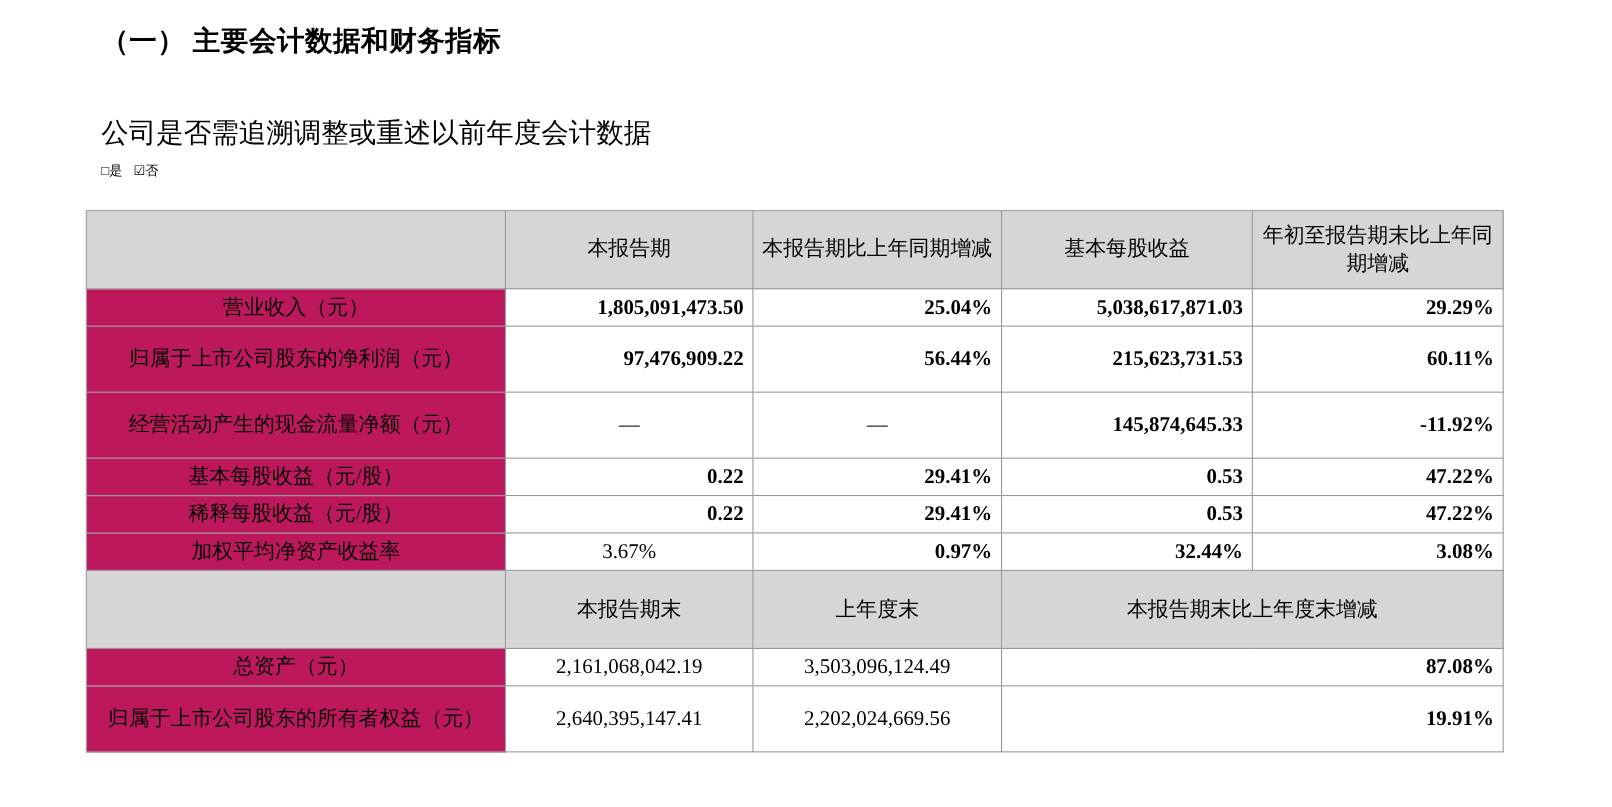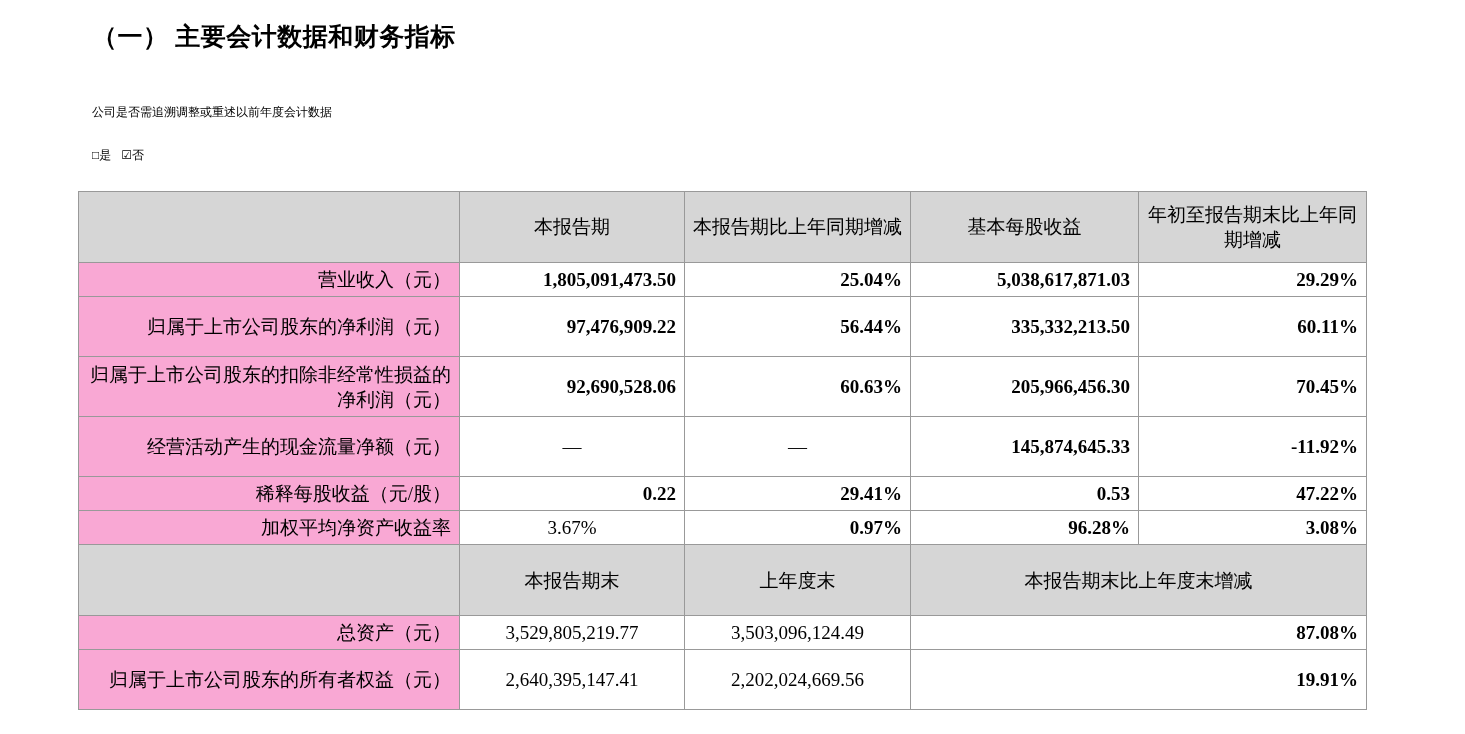--- a/index.html
+++ b/index.html
@@ -27,21 +27,21 @@
     top: 20px;
     font-size: 25px;
     font-weight: bold;
     letter-spacing: 0.5px;
     white-space: nowrap;
   }
   .para1 {
     position: absolute;
     left: 92px;
     top: 104px;
-    font-size: 12px;
+    font-size: 25px;
     white-space: nowrap;
   }
   .para2 {
     position: absolute;
     left: 92px;
     top: 147px;
     font-size: 12px;
     white-space: nowrap;
   }
   .para2 .opt {
@@ -62,22 +62,22 @@
     vertical-align: middle;
     line-height: 1.32;
   }
   .hdr {
     background: #d6d6d6;
     text-align: center;
     font-size: 19px;
     height: 62px;
   }
   .rowlabel {
-    background: #f9a8d4;
-    text-align: right;
+    background: #be185d;
+    text-align: center;
     padding-left: 10px;
   }
   .num {
     text-align: right;
     padding-right: 10px;
     white-space: nowrap;
     font-weight: bold;
   }
   .dash {
     text-align: center;
@@ -128,67 +128,67 @@
         <td class="num">1,805,091,473.50</td>
         <td class="num">25.04%</td>
         <td class="num">5,038,617,871.03</td>
         <td class="num">29.29%</td>
       </tr>
 
       <tr class="h-tall">
         <td class="rowlabel">归属于上市公司股东的净利润（元）</td>
         <td class="num">97,476,909.22</td>
         <td class="num">56.44%</td>
-        <td class="num">335,332,213.50</td>
+        <td class="num">215,623,731.53</td>
         <td class="num">60.11%</td>
       </tr>
 
-      <tr class="h-tall">
-        <td class="rowlabel">归属于上市公司股东的扣除非经常性损益的净利润（元）</td>
-        <td class="num">92,690,528.06</td>
-        <td class="num">60.63%</td>
-        <td class="num">205,966,456.30</td>
-        <td class="num">70.45%</td>
-      </tr>
 
       <tr class="h-tall">
         <td class="rowlabel">经营活动产生的现金流量净额（元）</td>
         <td class="dash">—</td>
         <td class="dash">—</td>
         <td class="num">145,874,645.33</td>
         <td class="num">-11.92%</td>
       </tr>
 
+      <tr>
+        <td class="rowlabel">基本每股收益（元/股）</td>
+        <td class="num">0.22</td>
+        <td class="num">29.41%</td>
+        <td class="num">0.53</td>
+        <td class="num">47.22%</td>
+      </tr>
 
       <tr>
         <td class="rowlabel">稀释每股收益（元/股）</td>
         <td class="num">0.22</td>
         <td class="num">29.41%</td>
         <td class="num">0.53</td>
         <td class="num">47.22%</td>
       </tr>
 
       <tr>
         <td class="rowlabel">加权平均净资产收益率</td>
         <td class="ctr">3.67%</td>
         <td class="num">0.97%</td>
-        <td class="num">96.28%</td>
+        <td class="num">32.44%</td>
         <td class="num">3.08%</td>
       </tr>
 
       <tr>
         <td class="hdr"></td>
         <td class="hdr">本报告期末</td>
         <td class="hdr">上年度末</td>
         <td class="hdr" colspan="2">本报告期末比上年度末增减</td>
       </tr>
 
       <tr>
         <td class="rowlabel">总资产（元）</td>
-        <td class="ctr">3,529,805,219.77</td>
+        <td class="ctr">2,161,068,042.19</td>
         <td class="ctr">3,503,096,124.49</td>
         <td class="num" colspan="2">87.08%</td>
       </tr>
 
       <tr class="h-tall">
         <td class="rowlabel">归属于上市公司股东的所有者权益（元）</td>
         <td class="ctr">2,640,395,147.41</td>
         <td class="ctr">2,202,024,669.56</td>
         <td class="num" colspan="2">19.91%</td>
       </tr>

